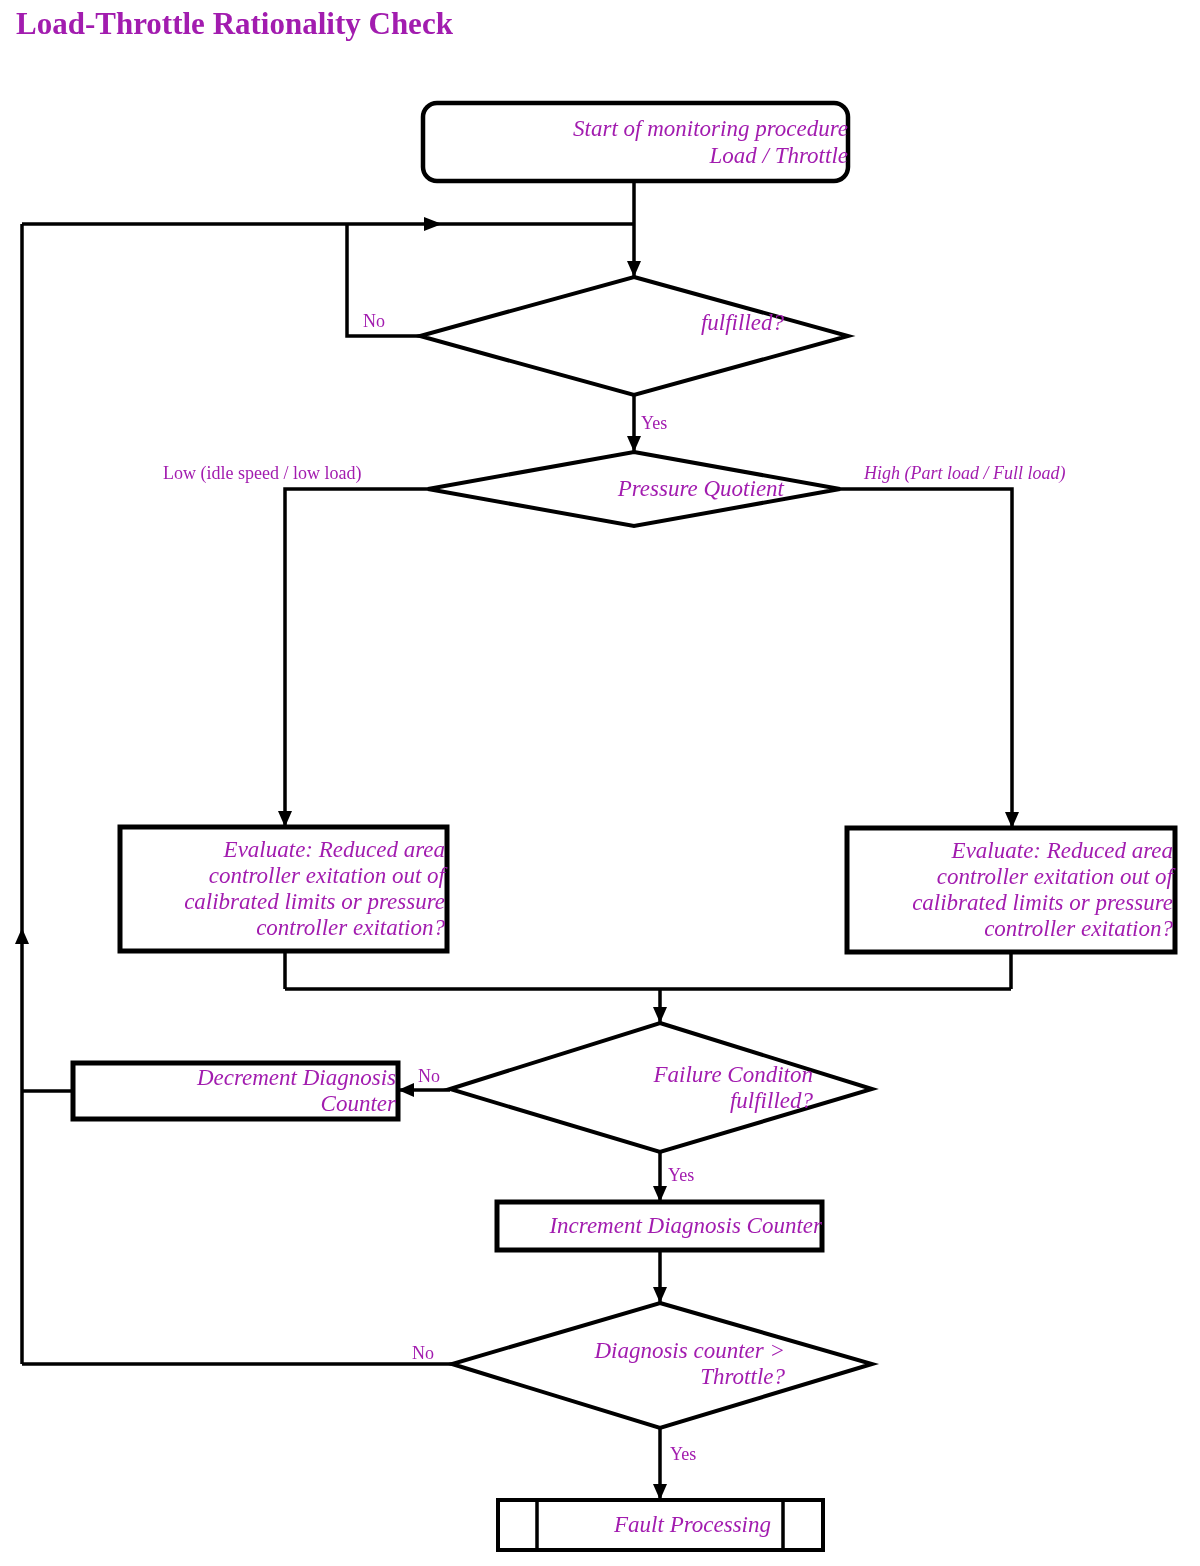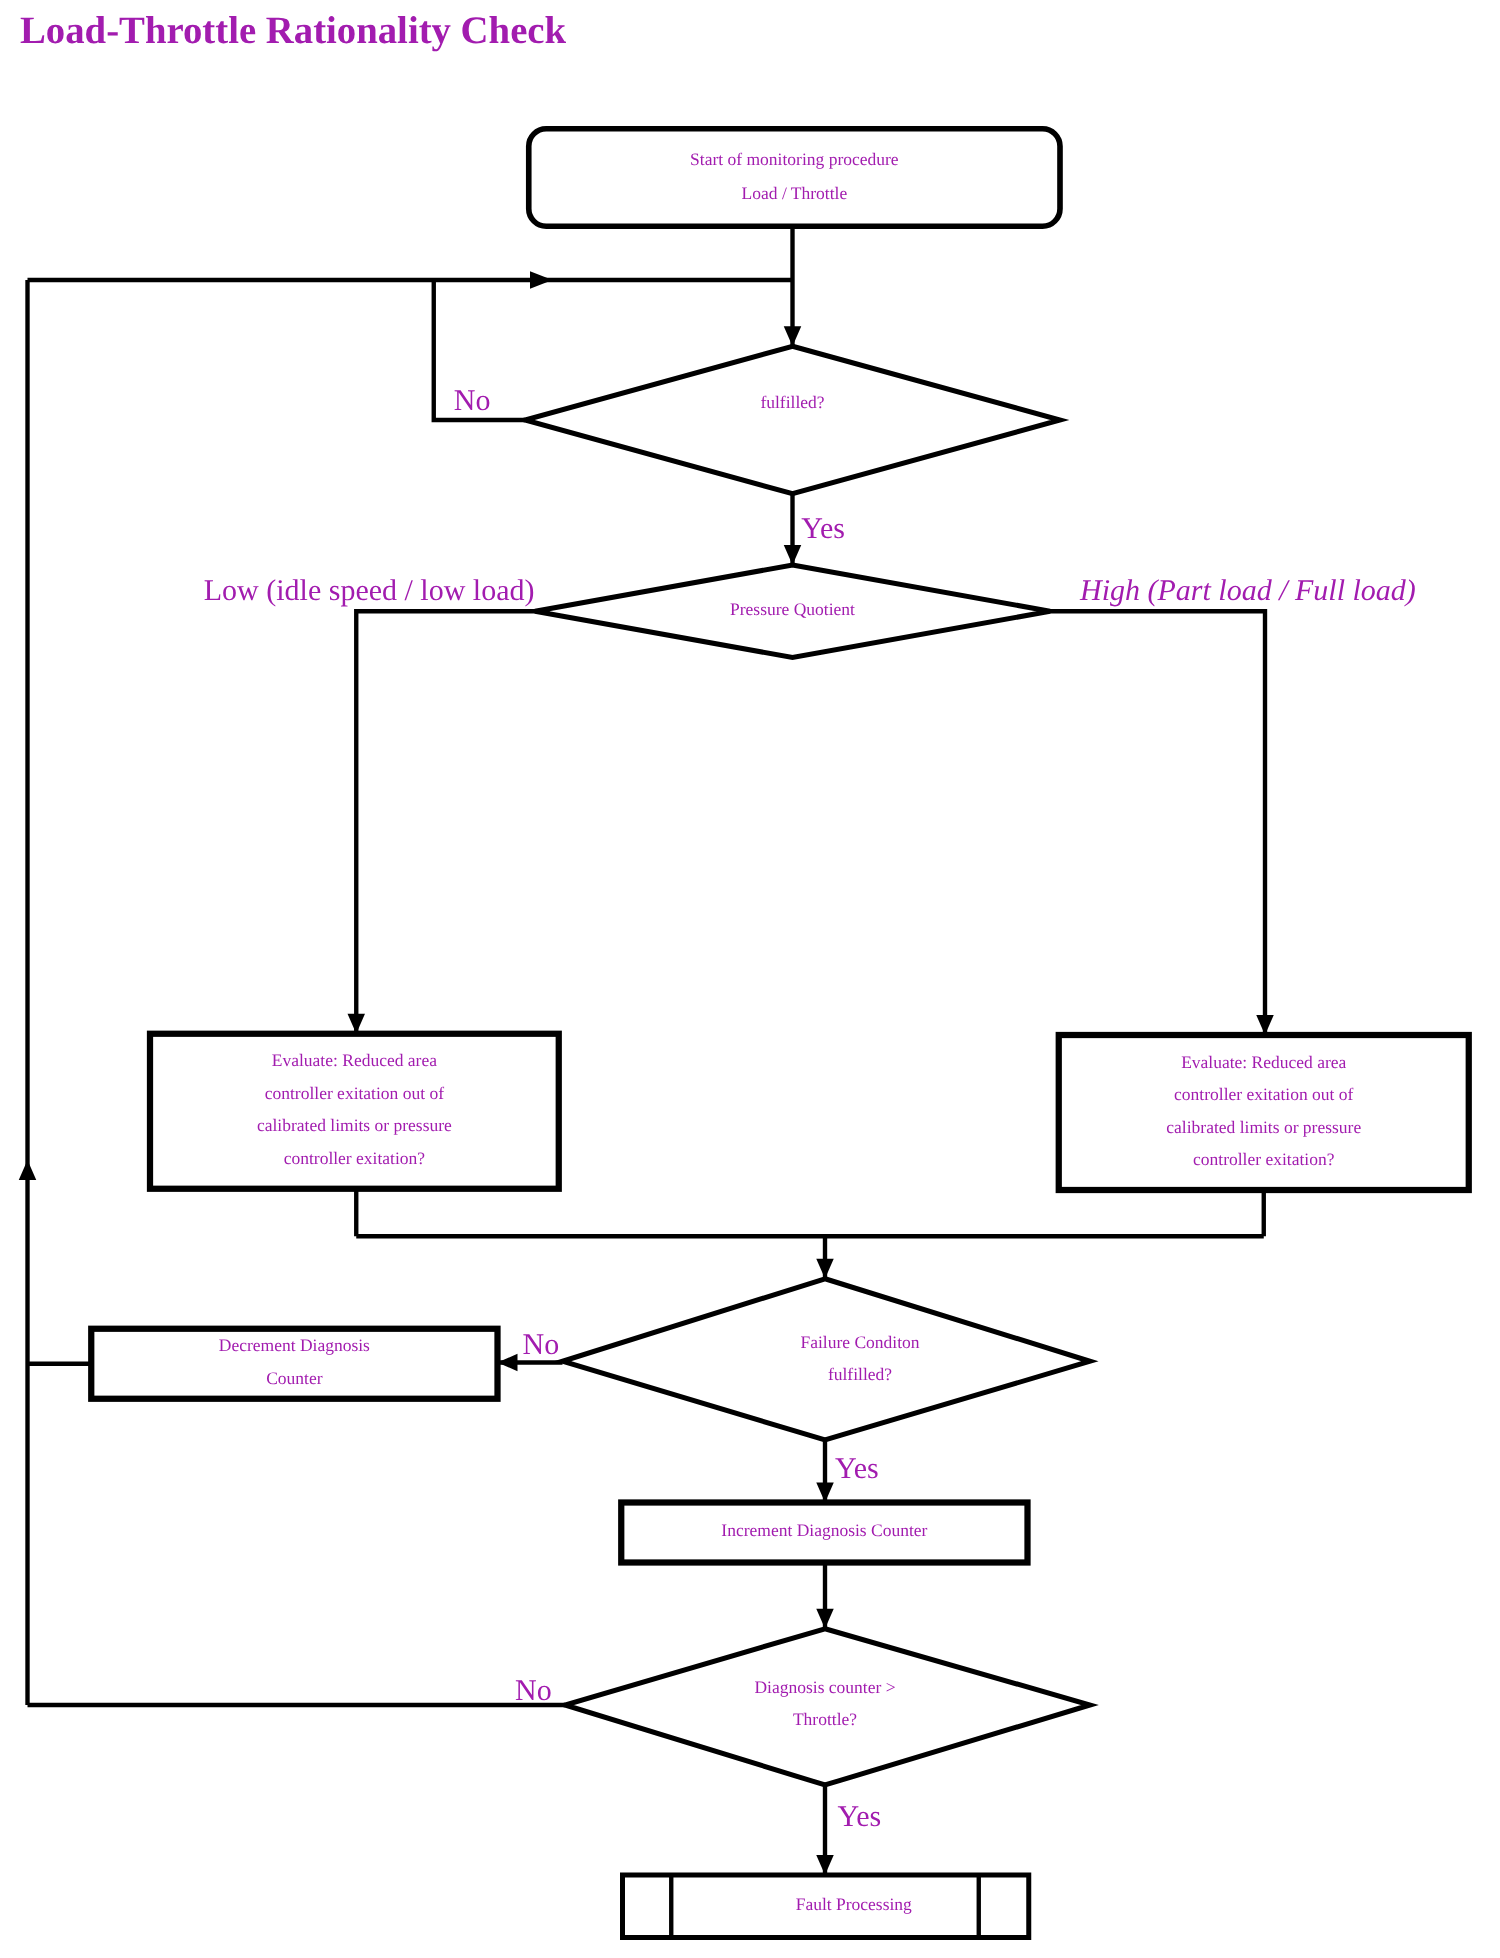--- a/index.html
+++ b/index.html
@@ -27,30 +27,31 @@
     position: absolute;
     left: 16px;
     top: 6px;
     font-size: 31px;
     font-weight: bold;
     letter-spacing: 0px;
     white-space: nowrap;
   }
   .node-text {
     position: absolute;
-    text-align: center;
-    font-size: 14px;
+    text-align: right;
+    font-size: 23px;
     line-height: 26px;
+    font-style: italic;
   }
   .node-text.start-lh {
     line-height: 27px;
   }
   .edge-label {
     position: absolute;
-    font-size: 24px;
+    font-size: 18px;
     line-height: 24px;
     white-space: nowrap;
   }
 </style>
 </head>
 <body>
 
 <div class="stage">
 
   <svg class="flow-svg" viewBox="0 0 1200 1566" xmlns="http://www.w3.org/2000/svg">
@@ -140,21 +141,21 @@
 
   <div class="node-text" style="left:497px; top:1213px; width:325px;">
     <div>Increment Diagnosis Counter</div>
   </div>
 
   <div class="node-text" style="left:535px; top:1338px; width:250px;">
     <div>Diagnosis counter &gt;</div>
     <div>Throttle?</div>
   </div>
 
-  <div class="node-text" style="left:560px; top:1512px; width:246px;">
+  <div class="node-text" style="left:525px; top:1512px; width:246px;">
     <div>Fault Processing</div>
   </div>
 
   <div class="edge-label" style="left:363px; top:309px;">No</div>
   <div class="edge-label" style="left:641px; top:411px;">Yes</div>
   <div class="edge-label" style="left:163px; top:461px;">Low (idle speed / low load)</div>
   <div class="edge-label" style="left:864px; top:461px;font-style:italic;">High (Part load / Full load)</div>
   <div class="edge-label" style="left:418px; top:1064px;">No</div>
   <div class="edge-label" style="left:668px; top:1163px;">Yes</div>
   <div class="edge-label" style="left:412px; top:1341px;">No</div>

